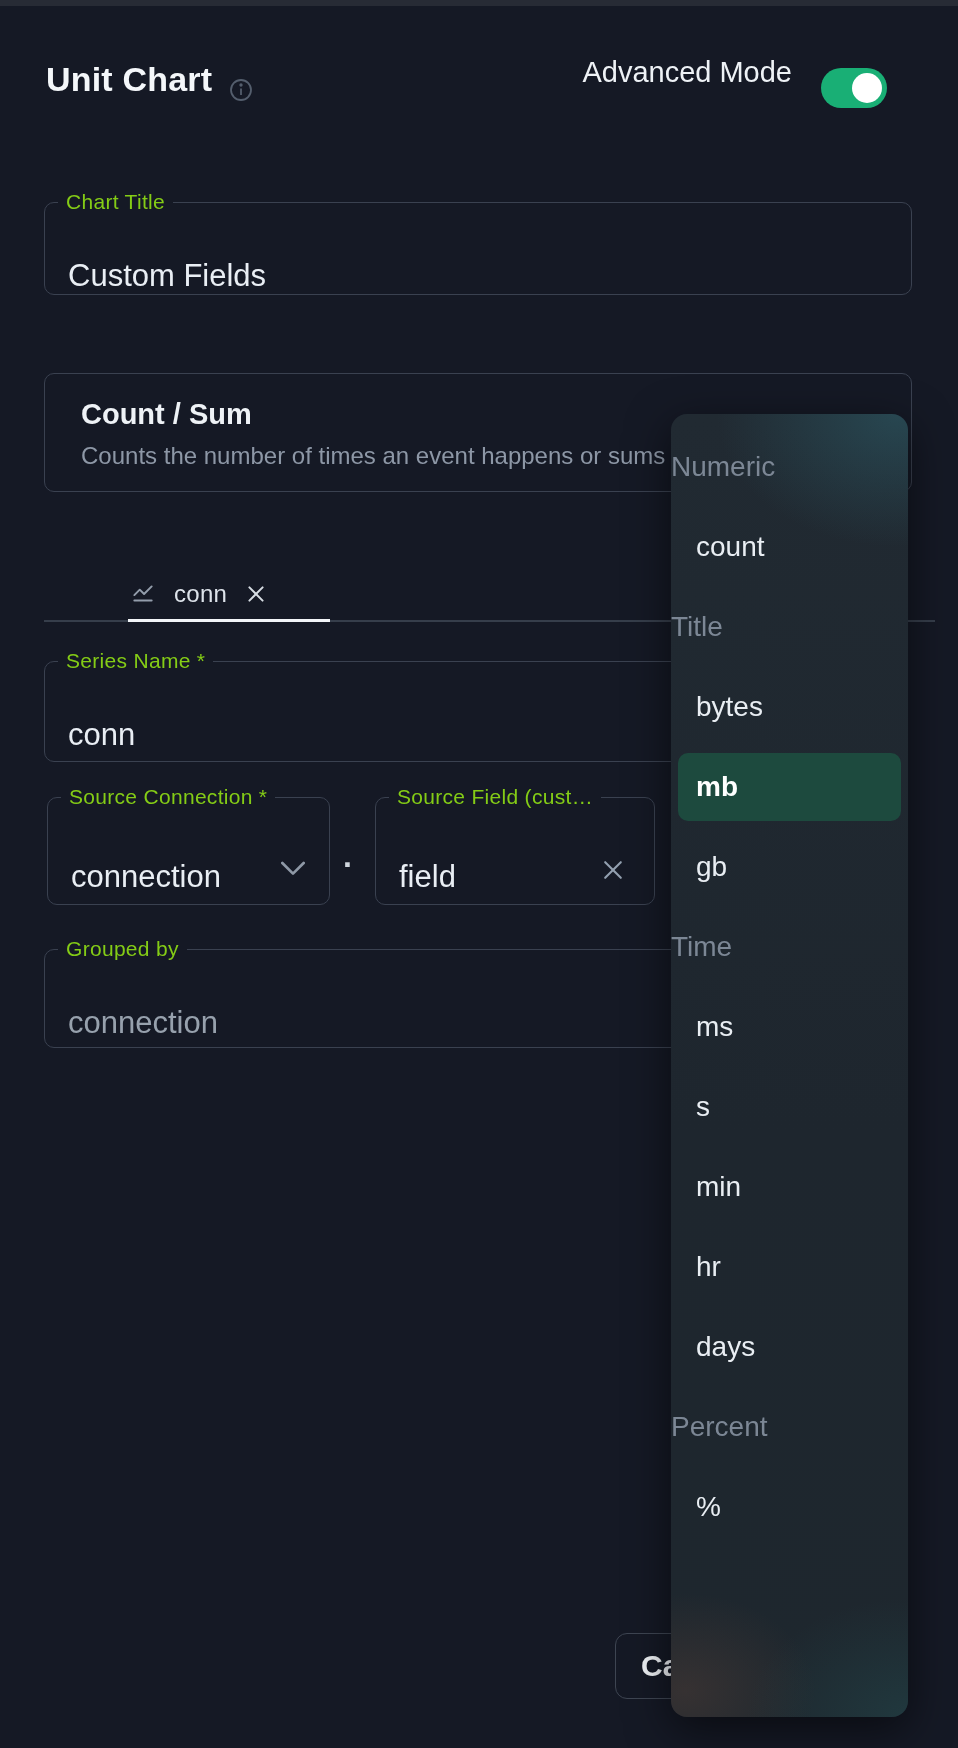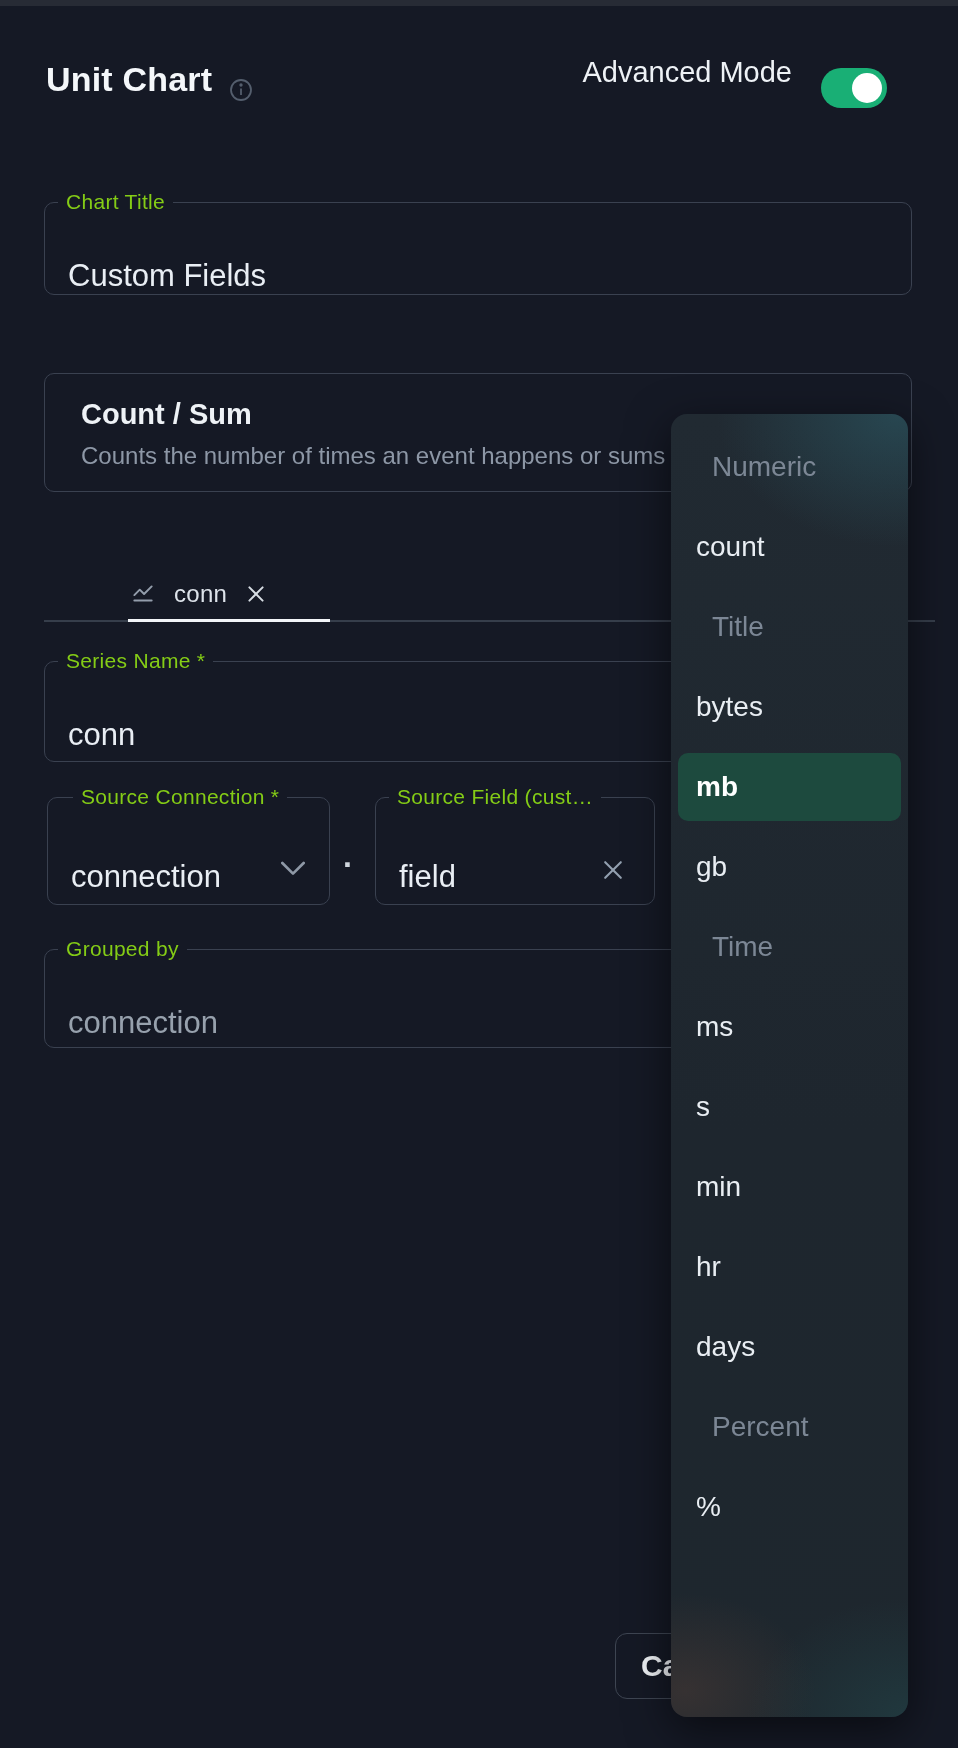--- a/index.html
+++ b/index.html
@@ -25,21 +25,21 @@
   }
   fieldset.fld legend {
     margin-left:13px; padding:0 8px; font-size:21px; font-weight:400; color:#84cc16; letter-spacing:.3px;
     white-space:nowrap;
   }
   .val { position:absolute; left:23px; top:44px; font-size:31px; color:#e9eef4; white-space:nowrap; }
   .val.dim { color:#97a1ad; }
 
   #fld-chart-title   { left:44px;  top:190px; width:868px; height:105px; }
   #fld-series-name   { left:44px;  top:649px; width:861px; height:113px; }
-  #fld-source-conn   { left:47px;  top:785px; width:283px; height:120px;padding-left:12px; }
+  #fld-source-conn   { left:47px;  top:785px; width:283px; height:120px; }
   #fld-source-field  { left:375px; top:785px; width:280px; height:120px; }
   #fld-grouped-by    { left:44px;  top:937px; width:861px; height:111px; }
   #fld-source-conn .val, #fld-source-field .val { top:50px; }
 
   
   #agg-card { position:absolute; left:44px; top:373px; width:868px; height:119px;
     border:1px solid #3a4150; border-radius:10px; overflow:hidden; }
   #agg-title { position:absolute; left:36px; top:24px; font-size:29px; font-weight:600; color:#eef2f6; }
   #agg-desc  { position:absolute; left:36px; top:68px; font-size:24px; color:#8d97a6; white-space:nowrap; }
 
@@ -71,21 +71,21 @@
       radial-gradient(260px 190px at 96% 0%,   rgba(45,94,106,.55), rgba(45,94,106,0) 70%),
       radial-gradient(230px 170px at 100% 100%, rgba(36,82,86,.40),  rgba(36,82,86,0) 70%),
       radial-gradient(200px 150px at 6% 98%,    rgba(116,76,60,.28), rgba(116,76,60,0) 65%),
       linear-gradient(180deg, #212a32 0%, #1e262e 55%, #1e272e 100%);
     box-shadow:0 12px 44px rgba(0,0,0,.55);
   }
   .menu-item, .menu-header {
     height:80px; display:flex; align-items:center; font-size:28px; white-space:nowrap;
   }
   .menu-item   { padding-left:25px; color:#e9eef3; cursor:pointer; }
-  .menu-header { padding-left:41px; color:#7c8795; }
+  .menu-header { color:#7c8795; }
   .menu-item.selected {
     height:68px; margin:6px 7px; padding-left:18px;
     border-radius:10px; background:#1d4a3e; font-weight:700; color:#ffffff;
   }
 </style>
 </head>
 <body>
 
 <div id="screen">
   <div id="topstrip"></div>

